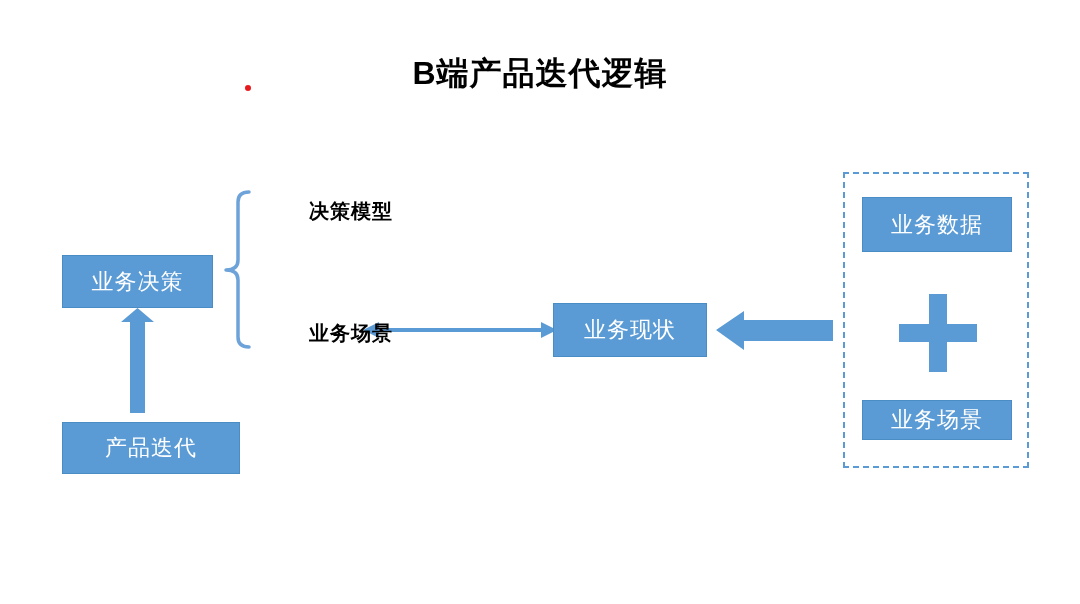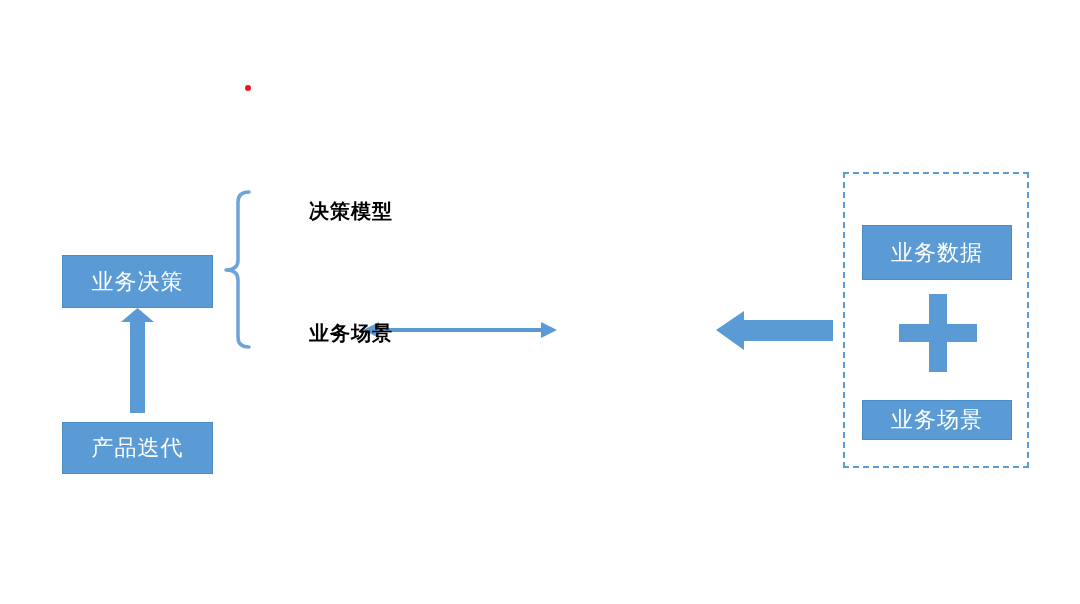--- a/index.html
+++ b/index.html
@@ -41,23 +41,23 @@
     border: 1px solid var(--box-border, #4a8cc4);
     color: var(--box-text, #ffffff);
     display: flex;
     align-items: center;
     justify-content: center;
     font-size: 22px;
     letter-spacing: 1px;
     box-sizing: border-box;
   }
   #box-decision  { left: 62px;  top: 255px; width: 151px; height: 53px; }
-  #box-iteration { left: 62px;  top: 422px; width: 151px; height: 52px; text-align: center; }
+  #box-iteration { left: 62px;  top: 422px; width: 178px; height: 52px; text-align: center; }
   #box-status    { left: 553px; top: 303px; width: 154px; height: 54px; }
-  #box-data      { left: 862px; top: 197px; width: 150px; height: 55px; margin-top: 28px; }
+  #box-data      { left: 862px; top: 197px; width: 150px; height: 55px; }
   #box-scenario  { left: 862px; top: 400px; width: 150px; height: 40px; }
   .flow-label {
     position: absolute;
     font-size: 20px;
     font-weight: bold;
     color: var(--label-text, #000000);
     letter-spacing: 1px;
     white-space: nowrap;
     margin-left: 32px;
   }
@@ -83,20 +83,21 @@
   .connector-fill { fill: var(--connector, #5b9bd5); stroke: none; }
   .connector-line { stroke: var(--connector, #5b9bd5); stroke-width: 4; fill: none; }
   .brace-stroke   { stroke: var(--brace, #6ea3da); stroke-width: 3.5; fill: none;
                     stroke-linecap: round; stroke-linejoin: round; }
 </style>
 </head>
 <body>
 
 <div class="canvas">
 
+  <div class="title">B端产品迭代逻辑</div>
 
   <div class="red-dot"></div>
 
   <div class="dashed-group"></div>
 
   <svg class="overlay" viewBox="0 0 1080 604">
 
     <path class="brace-stroke" d="M249,192 Q238,192 238,202 L238,260 Q238,270 226,270 Q238,270 238,280 L238,337 Q238,347 249,347"></path>
 
     <polygon class="connector-fill" points="130,413 130,322 121,322 137.5,308 154,322 145,322 145,413"></polygon>
@@ -113,20 +114,23 @@
   </svg>
 
   <div class="box" id="box-decision">
     <span>业务决策</span>
   </div>
 
   <div class="box" id="box-iteration">
     <span>产品迭代</span>
   </div>
 
+  <div class="box" id="box-status">
+    <span>业务现状</span>
+  </div>
 
   <div class="box" id="box-data">
     <span>业务数据</span>
   </div>
 
   <div class="box" id="box-scenario">
     <span>业务场景</span>
   </div>
 
   <div class="flow-label" id="label-model">决策模型</div>

